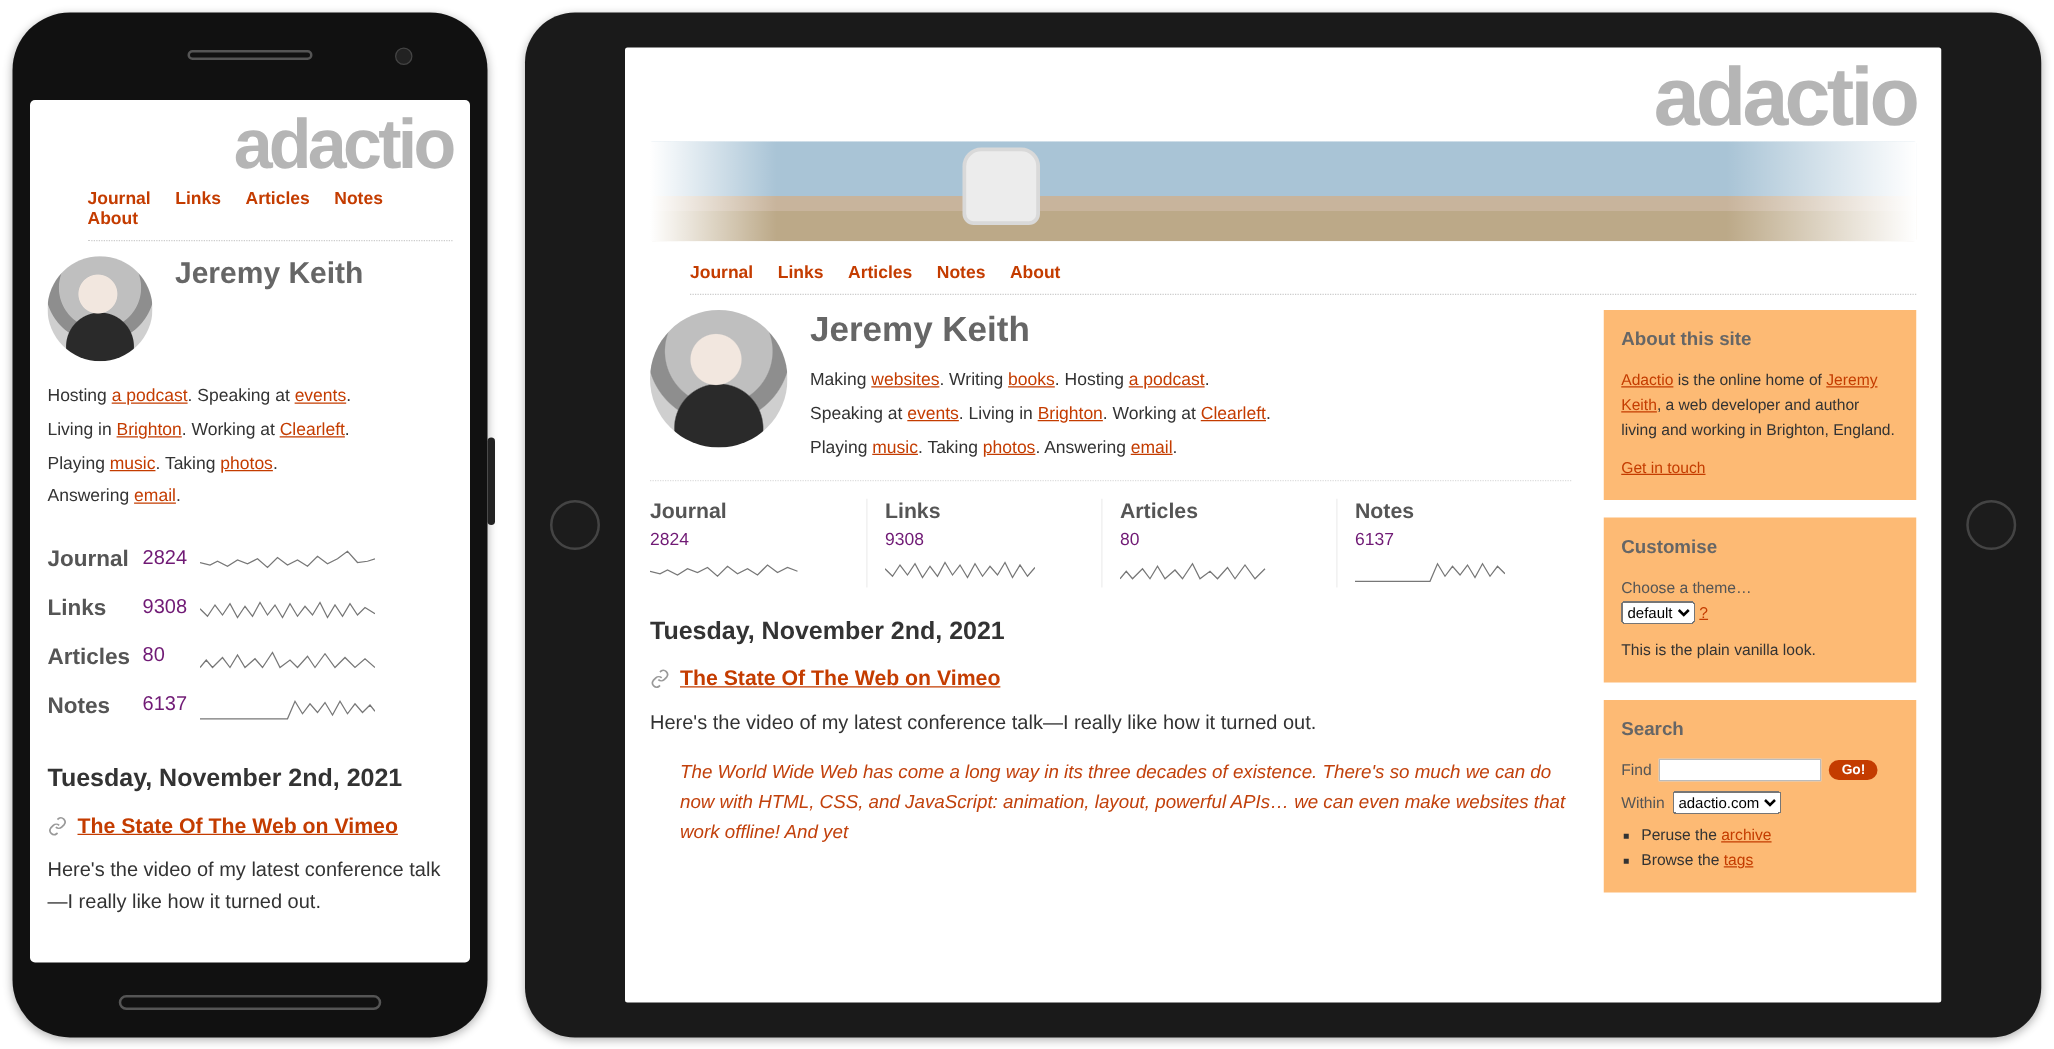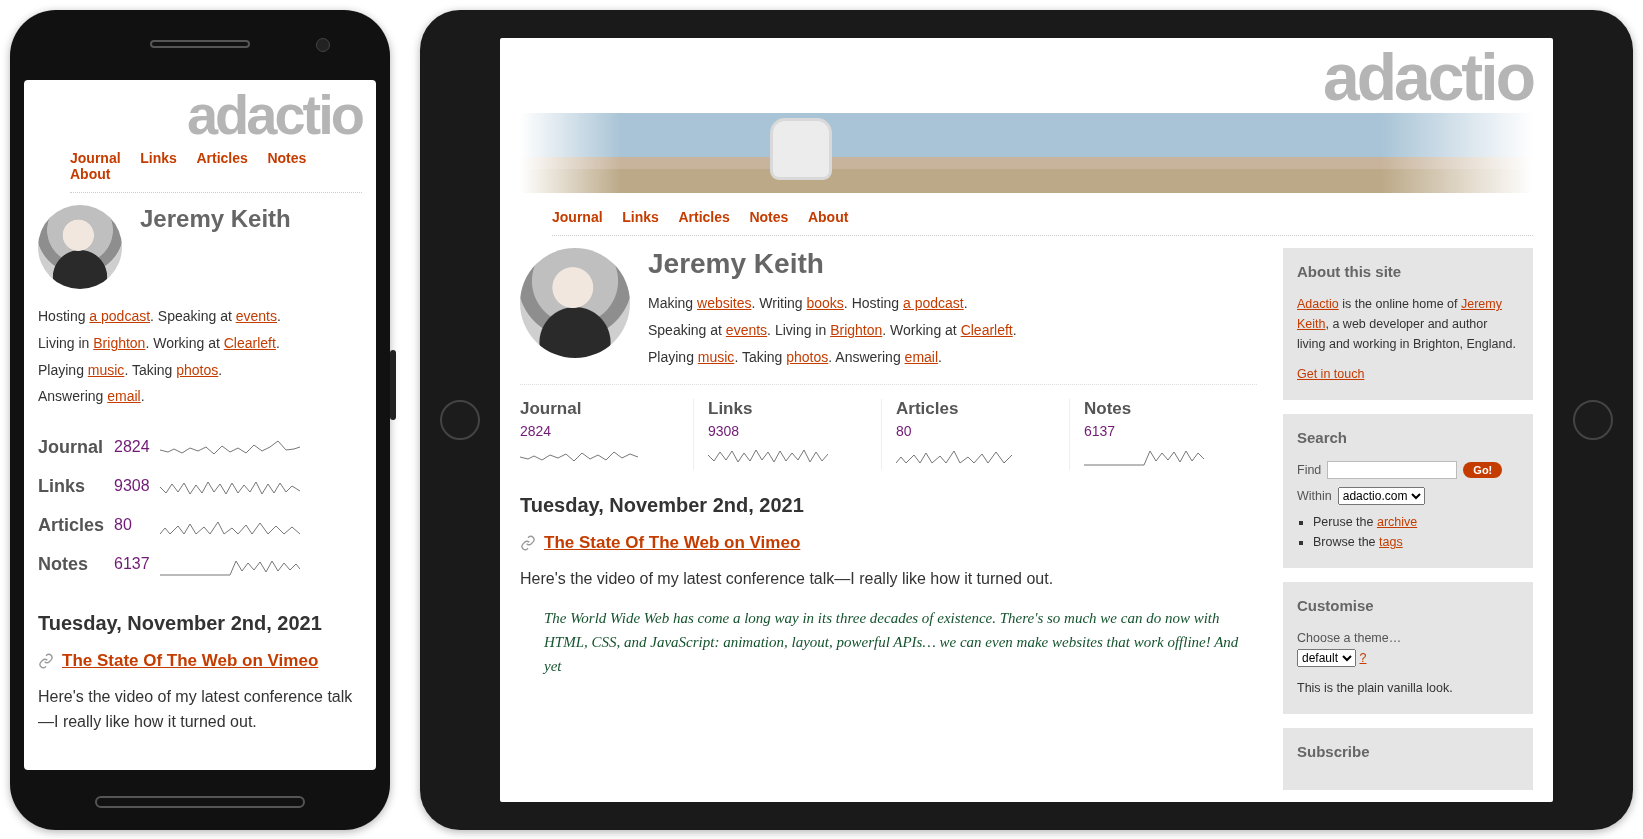--- a/index.html
+++ b/index.html
@@ -122,24 +122,24 @@
   .stats-table td { padding: 4px 10px 4px 0; vertical-align: middle; }
   .stats-table .stat-label { font-size: 18px; }
   .stats-table .stat-count { font-size: 16px; }
   .stats-table .spark { width: 140px; height: 22px; }
 
   .post-date { font-family: Helvetica, Arial, sans-serif; font-weight: bold; font-size: 20px; color: #333; margin-bottom: 16px; }
   .post-title-row { display: flex; gap: 8px; align-items: flex-start; margin-bottom: 12px; text-align: right; }
   .link-icon { color: #999; flex-shrink: 0; margin-top: 2px; }
   .post-title { font-family: Helvetica, Arial, sans-serif; font-weight: bold; font-size: 17px; color: #c43c00; }
   .post-body { font-size: 16px; line-height: 1.6; margin-bottom: 14px; }
-  blockquote { font-family: Liberation Serif, serif; font-style: italic; font-size: 15px; line-height: 1.6; color: #14532d; padding-left: 24px; }
+  blockquote { font-family: Liberation Sans, sans-serif; font-style: italic; font-size: 15px; line-height: 1.6; color: #c2410c; padding-left: 24px; }
 
   
-  .box { background: #e5e5e5; padding: 12px 14px 16px; margin-bottom: 14px; font-size: 12.5px; line-height: 1.6; }
+  .box { background: #fdba74; padding: 12px 14px 16px; margin-bottom: 14px; font-size: 12.5px; line-height: 1.6; }
   .box h3 { font-family: Helvetica, Arial, sans-serif; font-size: 15px; color: #666; margin-bottom: 10px; }
   .box label { color: #555; }
   .box select { font-size: 12px; }
   .box input[type=text] { width: 130px; font-size: 12px; padding: 1px 3px; border: 1px solid #bbb; }
   .gobtn { background: #c43c00; color: #fff; border: none; border-radius: 10px; padding: 2px 10px; font-size: 11px; font-weight: bold; cursor: pointer; }
   .box ul { list-style: square; padding-left: 16px; margin-top: 6px; }
 </style>
 </head>
 <body>
 
@@ -304,43 +304,40 @@
       <aside class="t-side">
         <div class="box">
           <h3>About this site</h3>
           <p>
             <a href="#">Adactio</a><span> is the online home of </span><a href="#">Jeremy Keith</a><span>, a web developer and author living and working in Brighton, England.</span>
           </p>
           <p style="margin-top:10px"><a href="#">Get in touch</a></p>
         </div>
 
         <div class="box">
+          <h3>Customise</h3>
+          <label>Choose a theme…</label><br>
+          <select><option>default</option></select>
+          <a href="#">?</a>
+          <p style="margin-top:10px">This is the plain vanilla look.</p>
+        </div>
+
+        <div class="box">
           <h3>Search</h3>
           <div style="display:flex;gap:6px;align-items:center;margin-bottom:6px">
             <label>Find</label>
             <input type="text" style="">
             <button class="gobtn">Go!</button>
           </div>
           <div style="display:flex;gap:6px;align-items:center">
             <label>Within</label>
             <select><option>adactio.com</option></select>
           </div>
           <ul>
             <li><span>Peruse the </span><a href="#">archive</a></li>
             <li><span>Browse the </span><a href="#">tags</a></li>
           </ul>
         </div>
 
-        <div class="box">
-          <h3>Customise</h3>
-          <label>Choose a theme…</label><br>
-          <select><option>default</option></select>
-          <a href="#">?</a>
-          <p style="margin-top:10px">This is the plain vanilla look.</p>
-        </div>
-
-        <div class="box">
-          <h3>Subscribe</h3>
-        </div>
       </aside>
     </div>
   </div>
 </div>
 
 </body></html>

